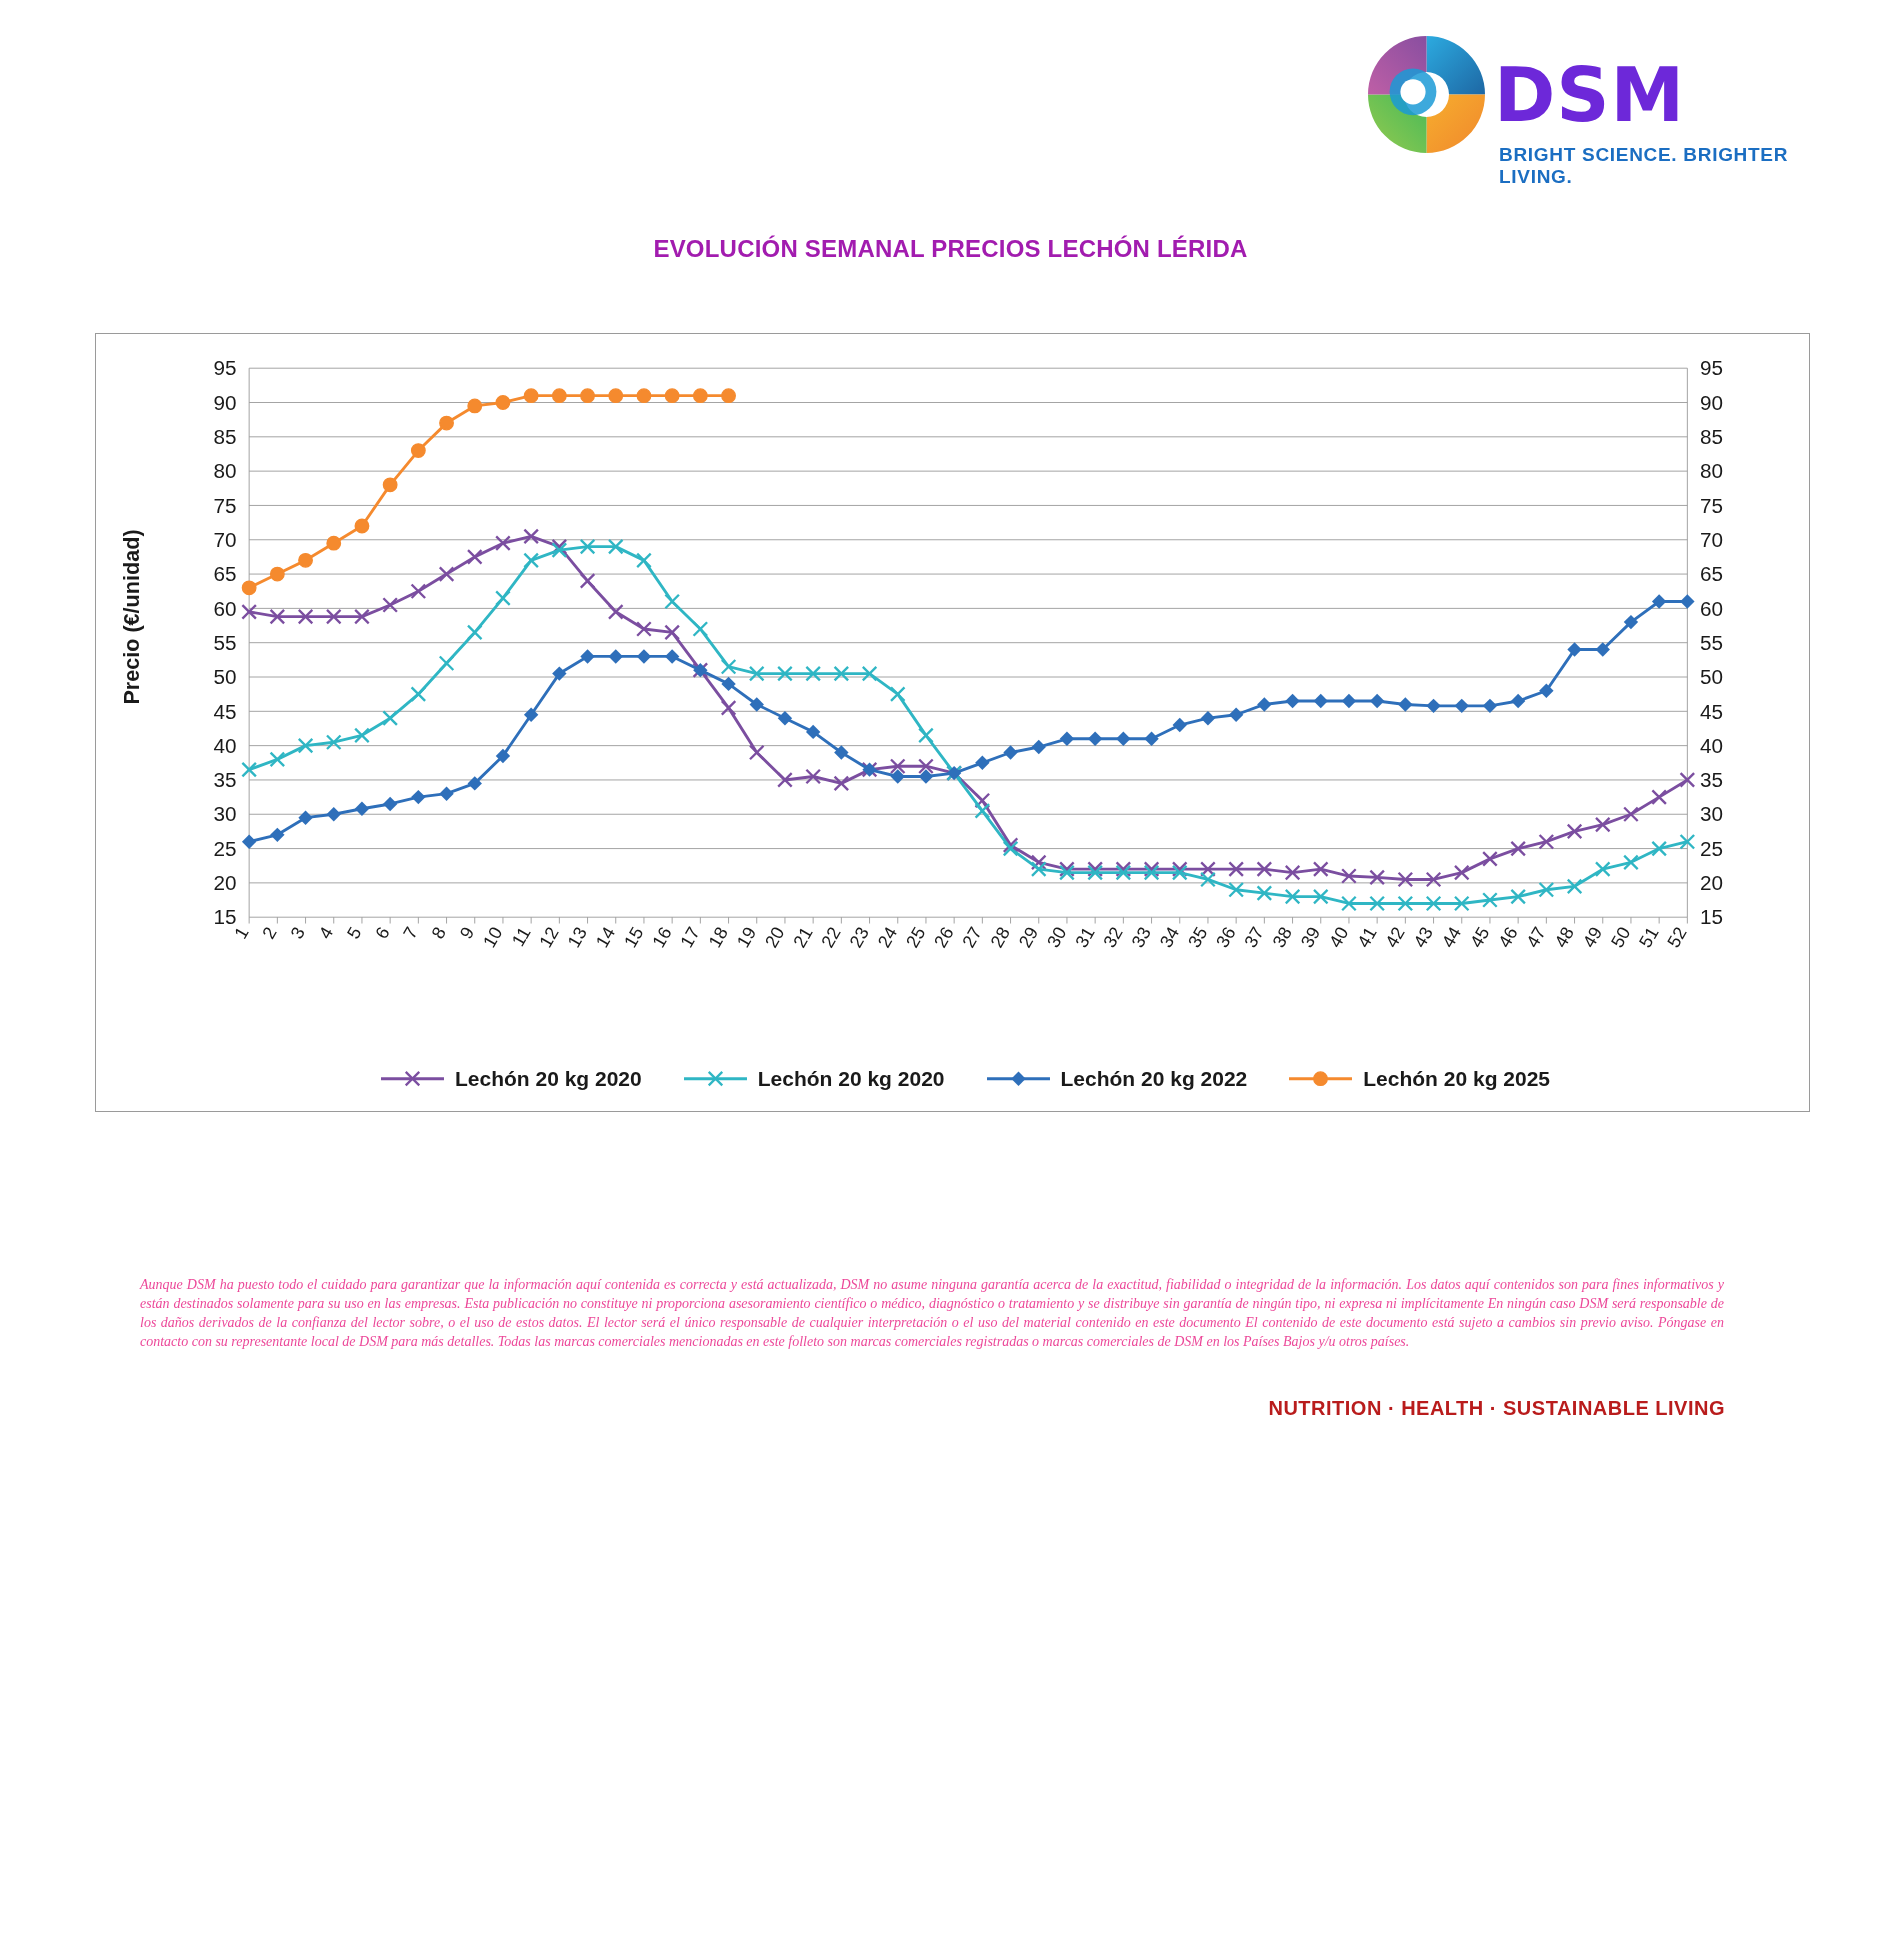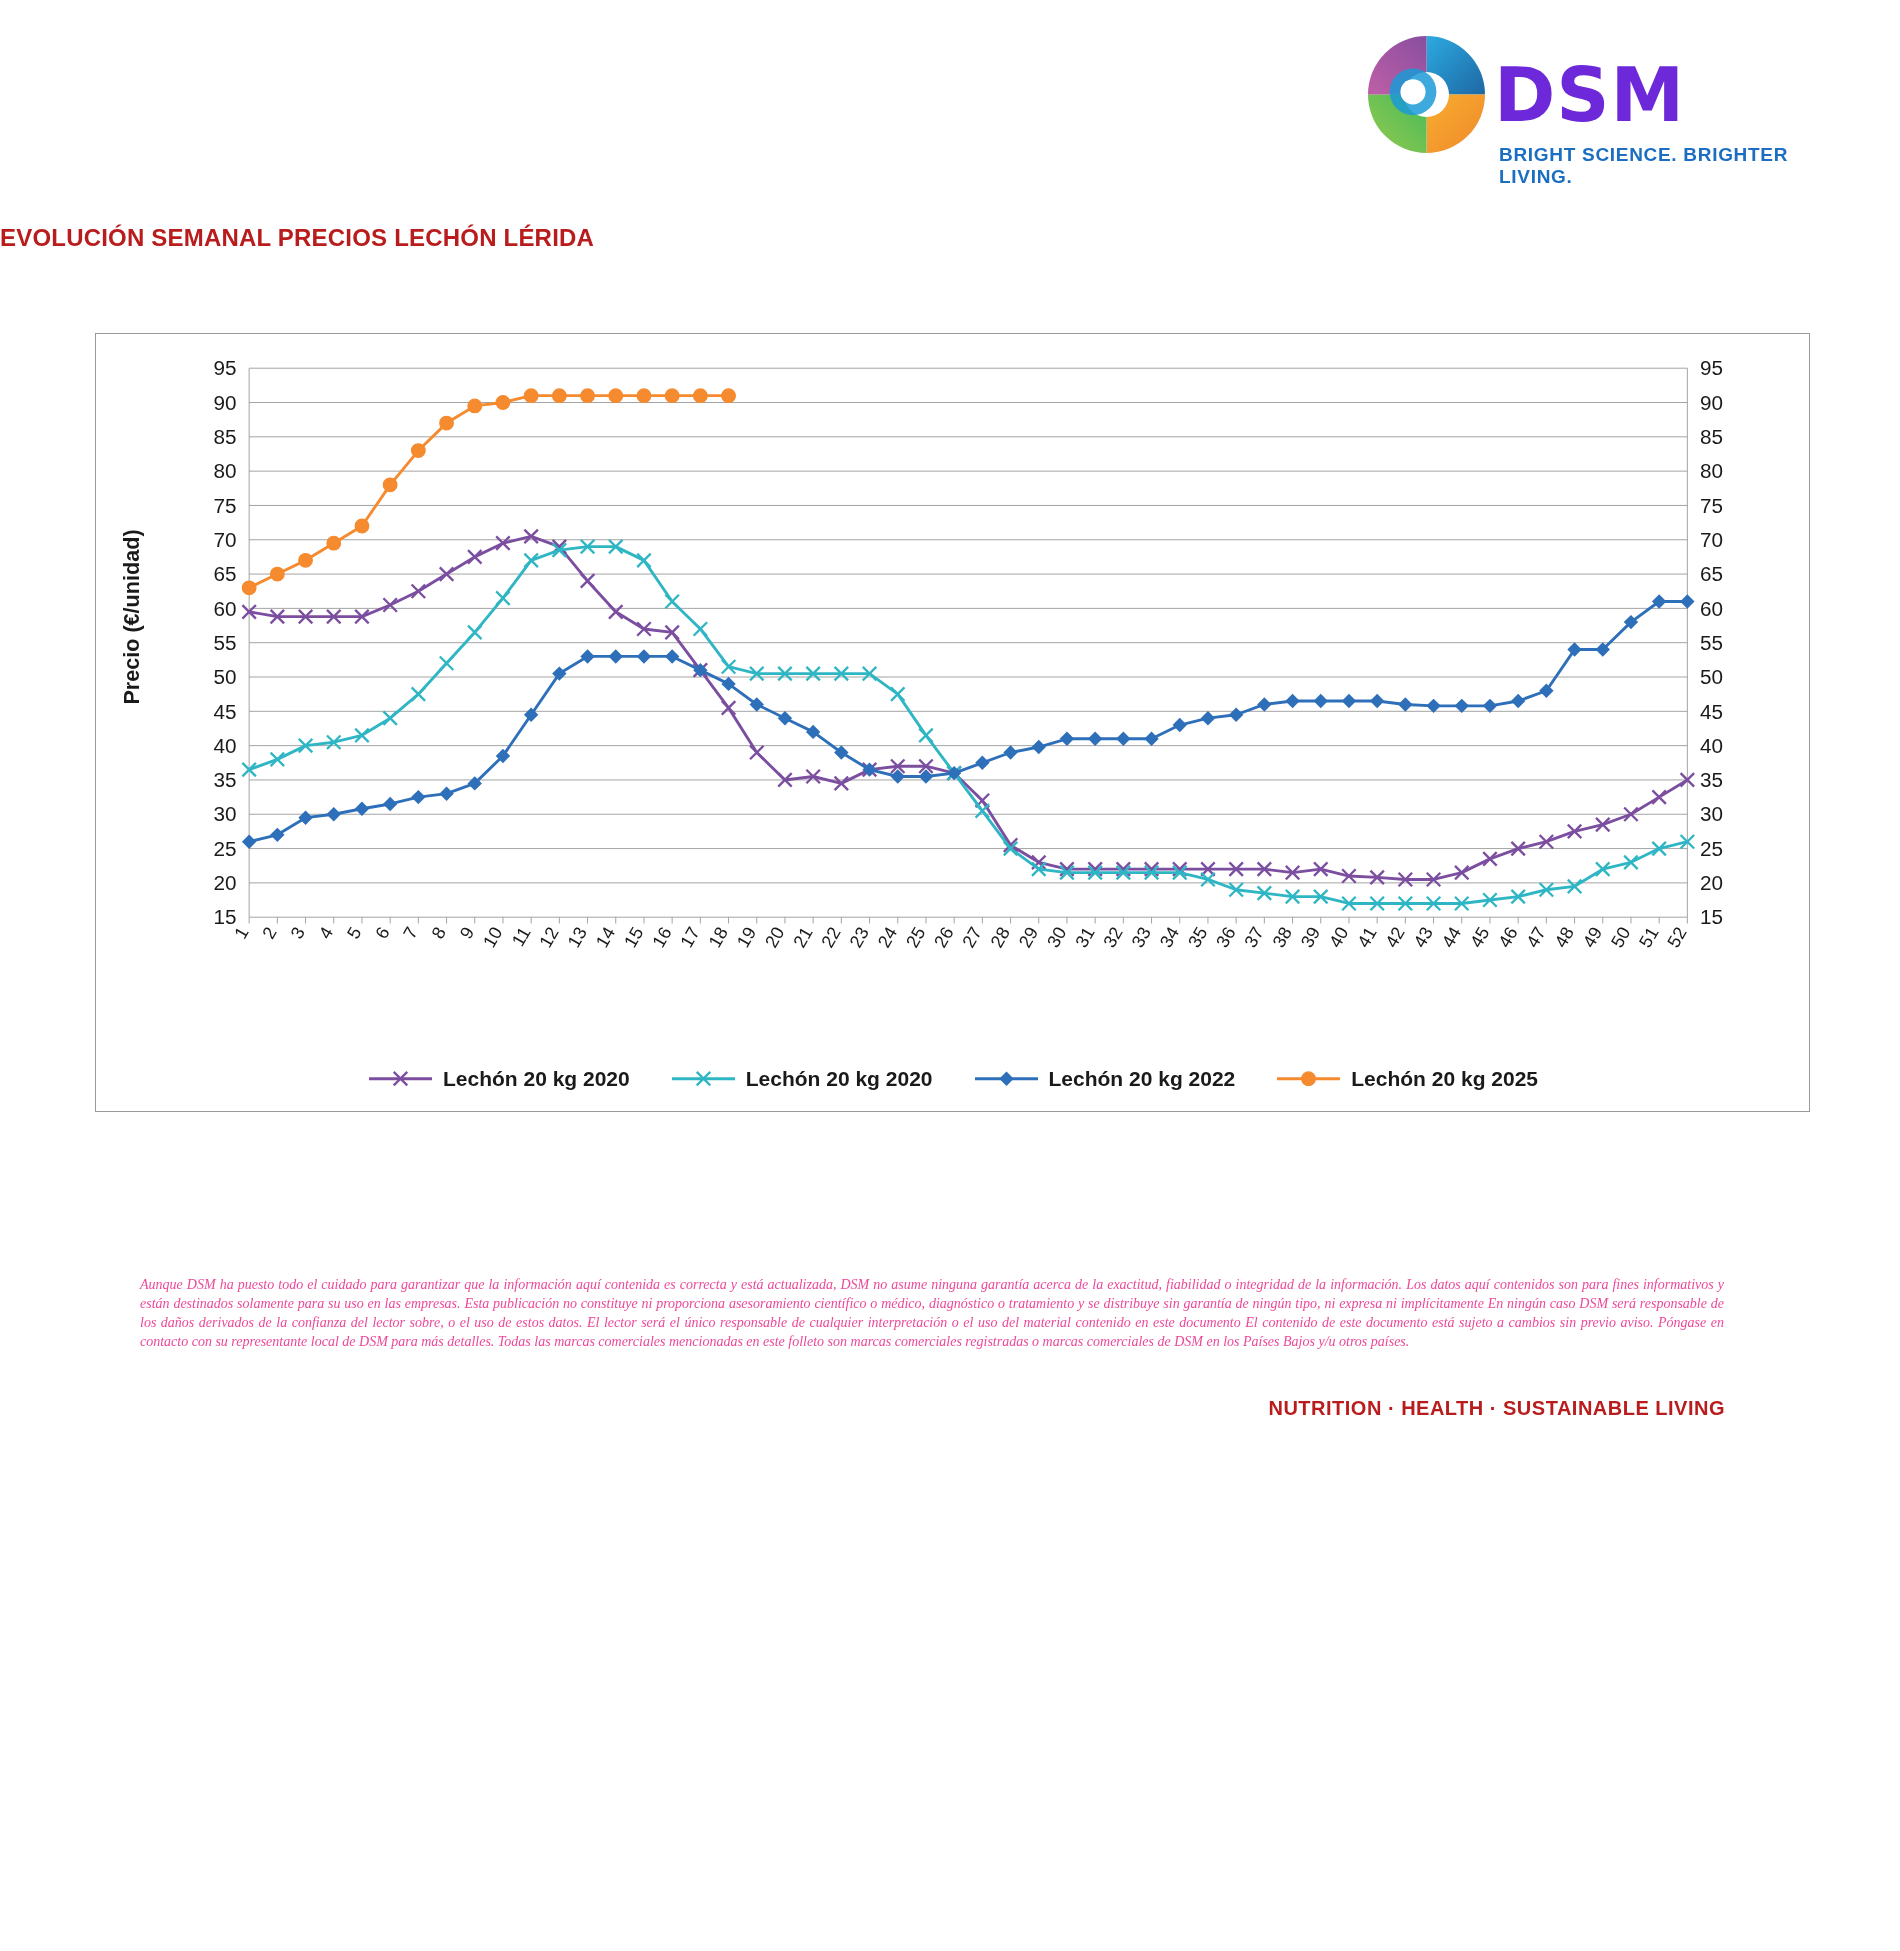--- a/index.html
+++ b/index.html
@@ -64,27 +64,27 @@
     top: 117px;
     font-family: "Liberation Sans", sans-serif;
     font-weight: bold;
     font-size: 19px;
     color: #1b6ec2;
     letter-spacing: 0.7px;
   }
 
   
   .chart-title {
-    text-align: left;
+    text-align: center;
     font-family: "Liberation Sans", sans-serif;
     font-weight: bold;
     font-size: 24px;
-    color: #b91c1c;
+    color: #a21caf;
     letter-spacing: 0.2px;
-    margin-top: 8px;
+    margin-top: 19px;
   }
 
   
   .chart-box {
     position: absolute;
     left: 95px;
     top: 333px;
     width: 1715px;
     height: 779px;
     border: 0.9px solid #9a9a9a;
@@ -106,21 +106,21 @@
     font-weight: bold;
     color: #1a1a1a;
     text-align: center;
     font-family: "Liberation Sans", sans-serif;
   }
   svg.plot { position: absolute; left: 0; top: 0; }
 
   
   .legend {
     position: absolute;
-    left: 0;
+    left: 12px;
     bottom: 20px;
     width: 100%;
     display: flex;
     justify-content: center;
     gap: 40px;
     align-items: center;
   }
   .legend-item {
     display: flex;
     align-items: center;

